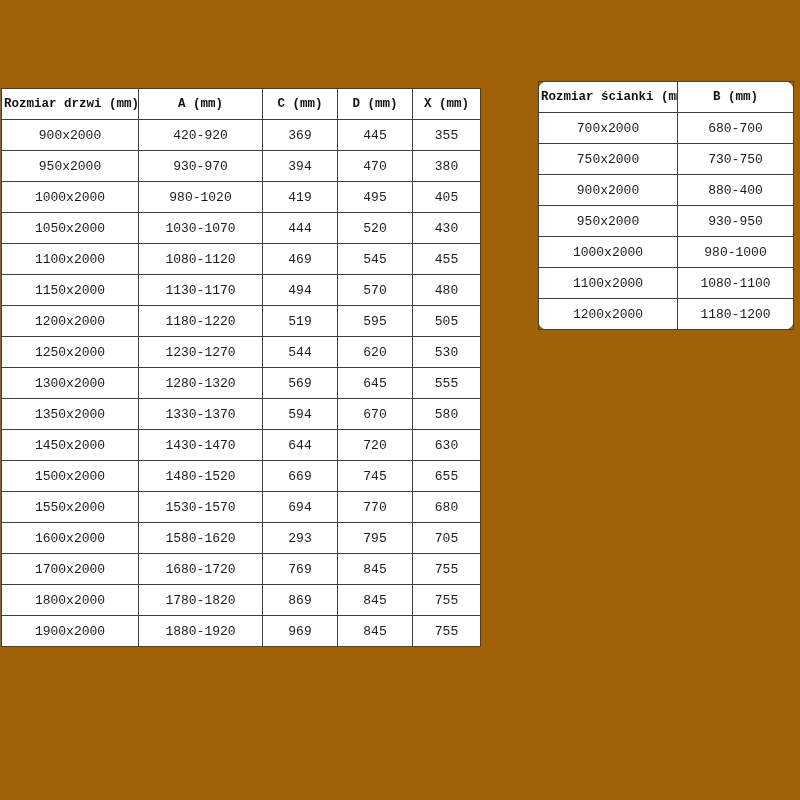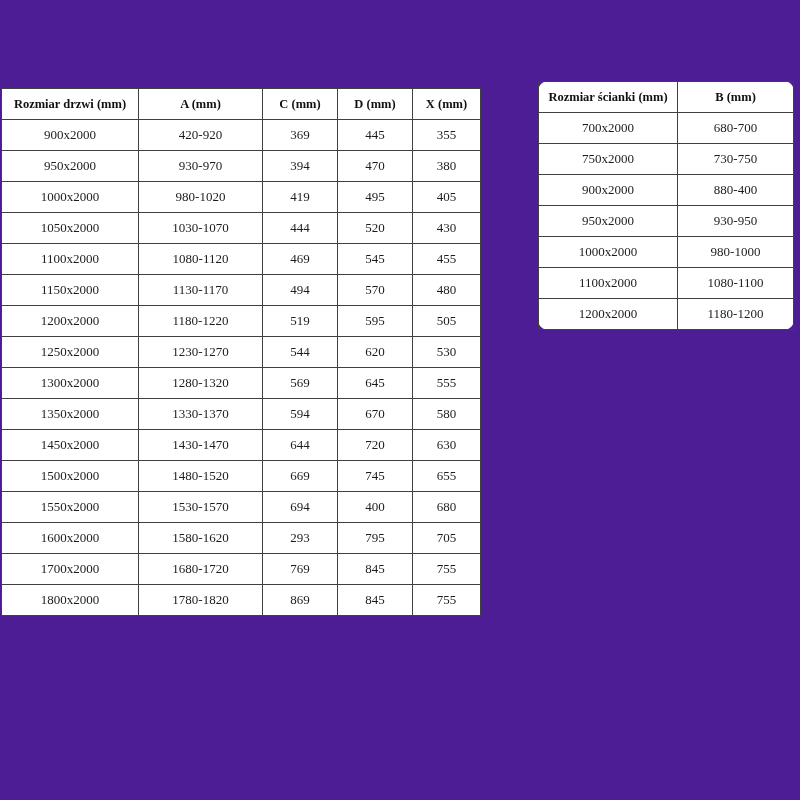--- a/index.html
+++ b/index.html
@@ -4,22 +4,22 @@
 <style>
   html, body {
     margin: 0;
     padding: 0;
     background: #ffffff;
   }
   .canvas {
     position: relative;
     width: 800px;
     height: 800px;
-    background: #4c1d95;
-    font-family: Liberation Serif, serif;
+    background: #a16207;
+    font-family: Liberation Mono, monospace;
     overflow: hidden;
   }
   table.tbl {
     position: absolute;
     border-collapse: collapse;
     table-layout: fixed;
     background: #ffffff;
   }
   table.tbl th,
   table.tbl td {
@@ -154,41 +154,48 @@
           <td>1500x2000</td>
           <td>1480-1520</td>
           <td>669</td>
           <td>745</td>
           <td>655</td>
         </tr>
         <tr>
           <td>1550x2000</td>
           <td>1530-1570</td>
           <td>694</td>
-          <td>400</td>
+          <td>770</td>
           <td>680</td>
         </tr>
         <tr>
           <td>1600x2000</td>
           <td>1580-1620</td>
           <td>293</td>
           <td>795</td>
           <td>705</td>
         </tr>
         <tr>
           <td>1700x2000</td>
           <td>1680-1720</td>
           <td>769</td>
           <td>845</td>
           <td>755</td>
         </tr>
         <tr>
           <td>1800x2000</td>
           <td>1780-1820</td>
           <td>869</td>
+          <td>845</td>
+          <td>755</td>
+        </tr>
+        <tr>
+          <td>1900x2000</td>
+          <td>1880-1920</td>
+          <td>969</td>
           <td>845</td>
           <td>755</td>
         </tr>
       </tbody>
   </table>
 
   <table class="tbl wall-tbl">
     <colgroup>
       <col style="width:139px">
       <col style="width:116px">

